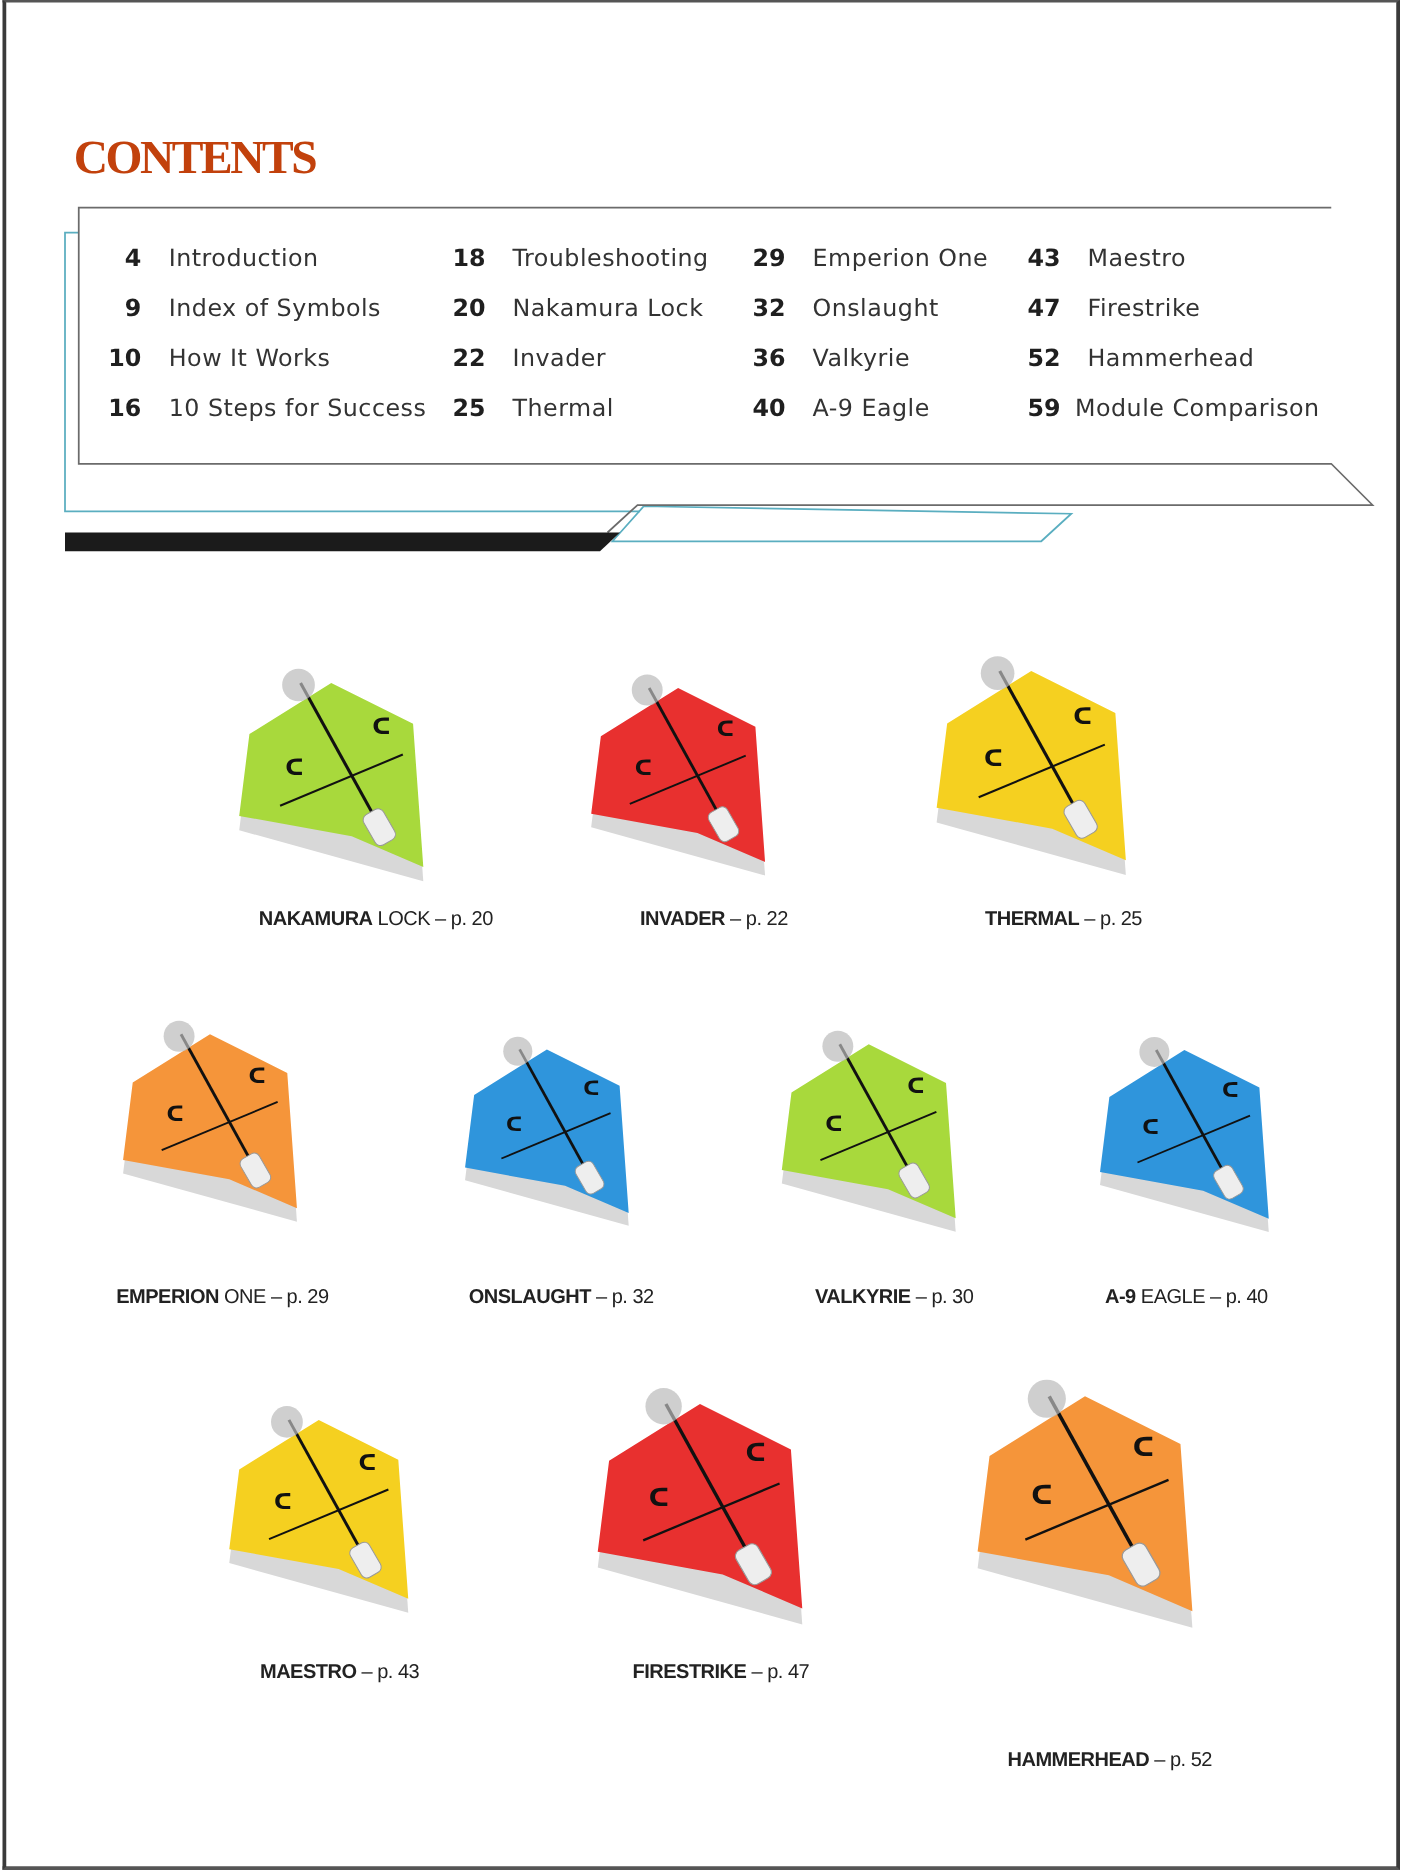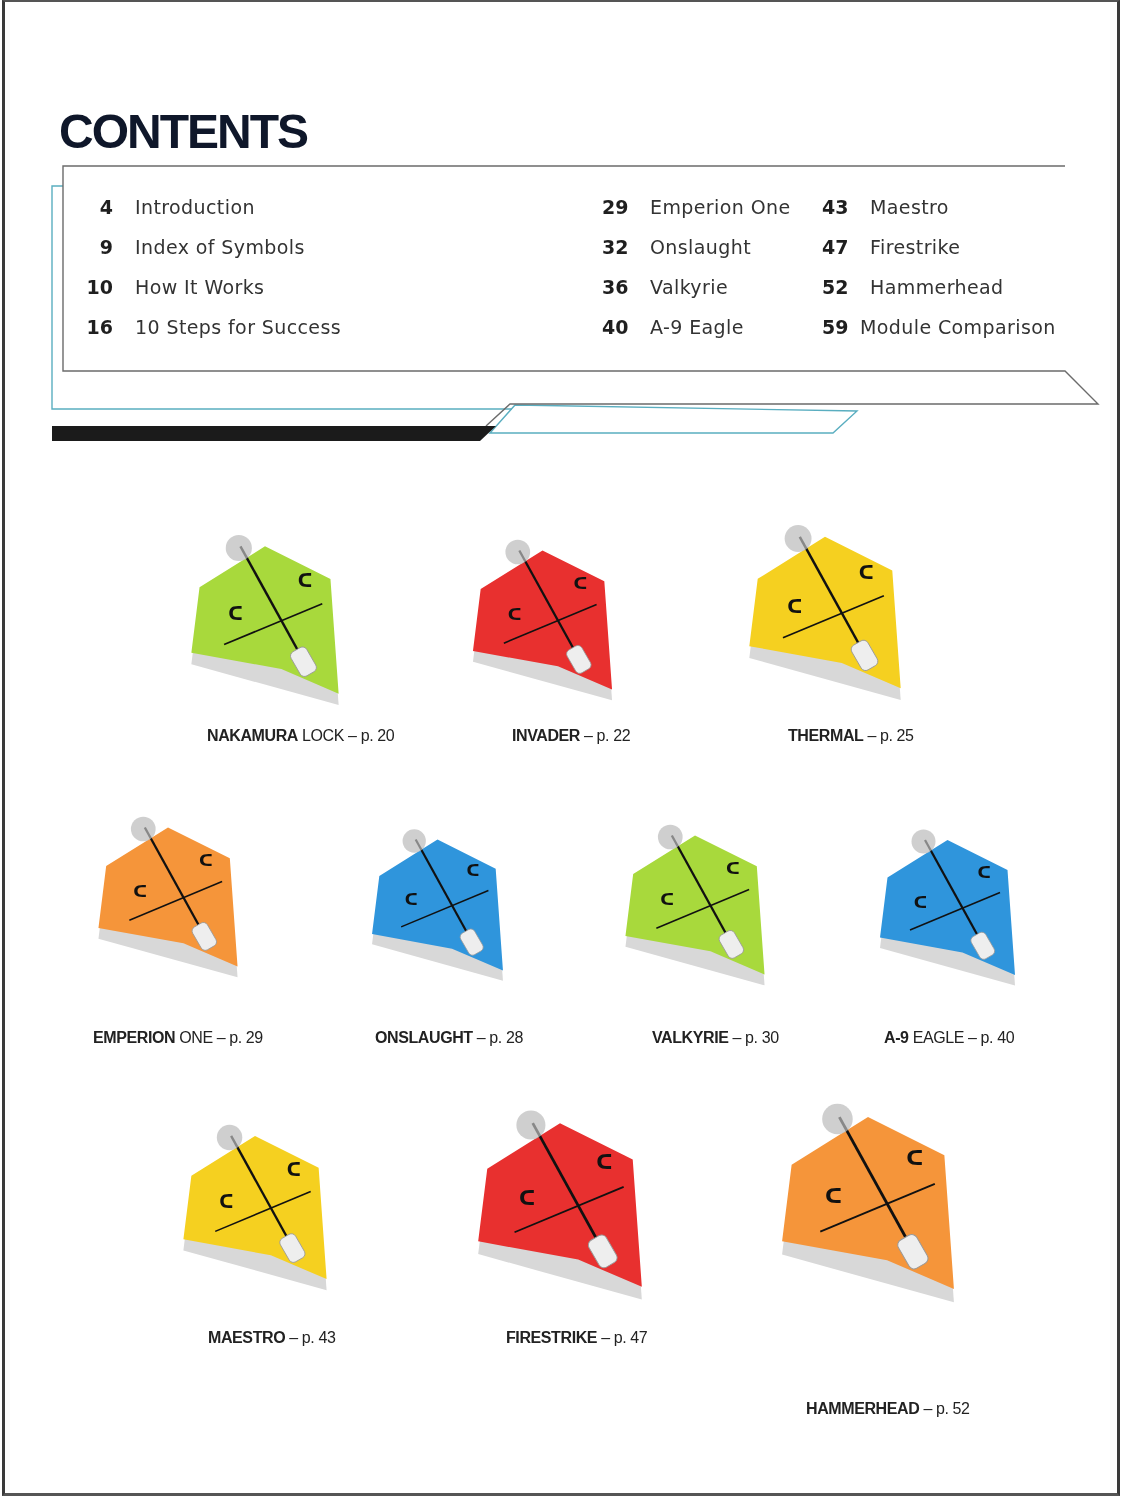--- a/index.html
+++ b/index.html
@@ -1,22 +1,22 @@
 <!DOCTYPE html>
 <html><head>
 <meta charset="utf-8">
 <style>
   html, body { margin: 0; padding: 0; }
   body { width: 1126px; height: 1500px; background: #ffffff; position: relative; overflow: hidden;
          font-family: "DejaVu Sans", sans-serif; color: #222; }
   .page-frame { position: absolute; left: 2px; top: 0; width: 1118px; height: 1496px;
                 border-left: 3px solid #3a3a3a; border-right: 3px solid #3a3a3a;
                 border-top: 2px solid #555; border-bottom: 3px solid #555; box-sizing: border-box; }
-  .title { position: absolute; left: 59px; top: 104px; font-family: Liberation Sans, sans-serif;
-           font-weight: bold; font-size: 48px; letter-spacing: -2px; color: #0f172a; margin: 0; }
+  .title { position: absolute; left: 59px; top: 104px; font-family: Liberation Serif, serif;
+           font-weight: bold; font-size: 38px; letter-spacing: -2px; color: #c2410c; margin: 0; }
   .deco { position: absolute; left: 0; top: 0; }
   .toc { position: absolute; left: 85px; top: 196px; width: 980px; height: 160px; }
   .toc-col { position: absolute; top: 0; }
   .toc-row { display: flex; align-items: baseline; height: 40px; }
   .toc-num { font-weight: bold; font-size: 19px; text-align: right; color: #1f1f1f; }
   .toc-label { font-size: 19px; color: #333; letter-spacing: 0.4px; }
   .plane { position: absolute; }
   .caption { position: absolute; font-family: "Liberation Sans", sans-serif; font-size: 16px;
              color: #222; white-space: nowrap; letter-spacing: -0.4px; }
   .caption b { font-weight: bold; }
@@ -48,20 +48,38 @@
         <span class="toc-num" style="width:28px">9</span>
         <span class="toc-label" style="margin-left:22px">Index of Symbols</span>
       </div>
     <div class="toc-row">
         <span class="toc-num" style="width:28px">10</span>
         <span class="toc-label" style="margin-left:22px">How It Works</span>
       </div>
     <div class="toc-row">
         <span class="toc-num" style="width:28px">16</span>
         <span class="toc-label" style="margin-left:22px">10 Steps for Success</span>
+      </div>
+  </div>
+  <div class="toc-col" style="left:277px">
+    <div class="toc-row">
+        <span class="toc-num" style="width:26px">18</span>
+        <span class="toc-label" style="margin-left:22px">Troubleshooting</span>
+      </div>
+    <div class="toc-row">
+        <span class="toc-num" style="width:26px">20</span>
+        <span class="toc-label" style="margin-left:22px">Nakamura Lock</span>
+      </div>
+    <div class="toc-row">
+        <span class="toc-num" style="width:26px">22</span>
+        <span class="toc-label" style="margin-left:22px">Invader</span>
+      </div>
+    <div class="toc-row">
+        <span class="toc-num" style="width:26px">25</span>
+        <span class="toc-label" style="margin-left:22px">Thermal</span>
       </div>
   </div>
   <div class="toc-col" style="left:517px">
     <div class="toc-row">
         <span class="toc-num" style="width:26px">29</span>
         <span class="toc-label" style="margin-left:22px">Emperion One</span>
       </div>
     <div class="toc-row">
         <span class="toc-num" style="width:26px">32</span>
         <span class="toc-label" style="margin-left:22px">Onslaught</span>
@@ -141,19 +159,19 @@
   </svg>
 <svg class="plane" style="left:748px;top:1098px" width="240" height="210" viewBox="0 0 200 220">
     <use href="#plane-shape" fill="#f5953a"></use>
   </svg>
 
 <div class="caption" style="left:207px;top:727px"><b>NAKAMURA</b><span> LOCK</span><span> – p. 20</span></div>
 <div class="caption" style="left:512px;top:727px"><b>INVADER</b><span></span><span> – p. 22</span></div>
 <div class="caption" style="left:788px;top:727px"><b>THERMAL</b><span></span><span> – p. 25</span></div>
 
 <div class="caption" style="left:93px;top:1029px"><b>EMPERION</b><span> ONE</span><span> – p. 29</span></div>
-<div class="caption" style="left:375px;top:1029px"><b>ONSLAUGHT</b><span></span><span> – p. 28</span></div>
+<div class="caption" style="left:375px;top:1029px"><b>ONSLAUGHT</b><span></span><span> – p. 32</span></div>
 <div class="caption" style="left:652px;top:1029px"><b>VALKYRIE</b><span></span><span> – p. 30</span></div>
 <div class="caption" style="left:884px;top:1029px"><b>A-9</b><span> EAGLE</span><span> – p. 40</span></div>
 
 <div class="caption" style="left:208px;top:1329px"><b>MAESTRO</b><span></span><span> – p. 43</span></div>
 <div class="caption" style="left:506px;top:1329px"><b>FIRESTRIKE</b><span></span><span> – p. 47</span></div>
 <div class="caption" style="left:806px;top:1400px"><b>HAMMERHEAD</b><span></span><span> – p. 52</span></div>
 
 </body></html>

